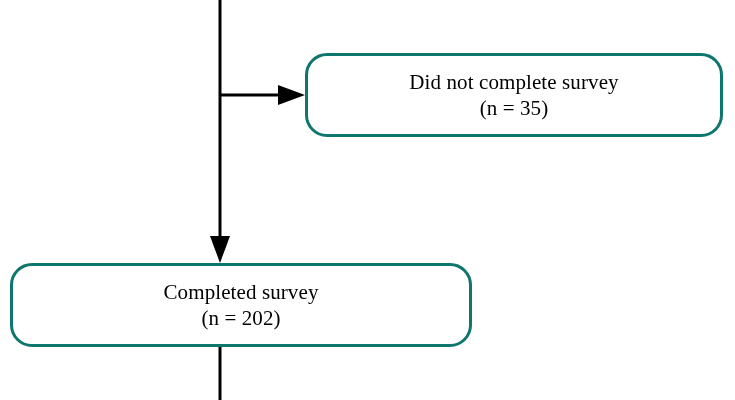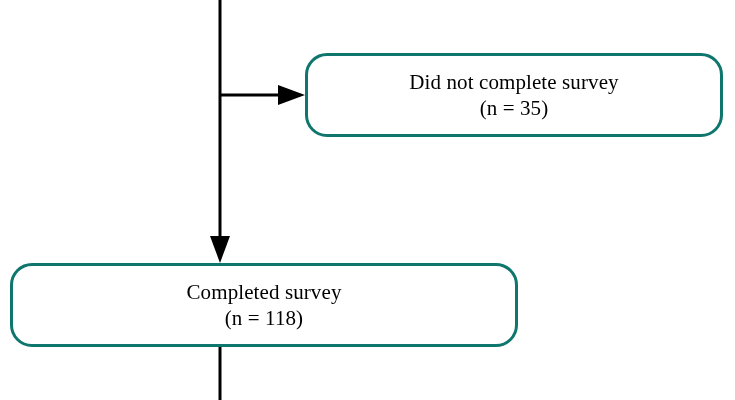--- a/index.html
+++ b/index.html
@@ -39,21 +39,21 @@
   }
   #node-did-not-complete {
     left: 305px;
     top: 53px;
     width: 418px;
     height: 84px;
   }
   #node-completed {
     left: 10px;
     top: 263px;
-    width: 508px;
+    width: 462px;
     height: 84px;
   }
   .node-line {
     font-family: "Liberation Serif", "DejaVu Serif", serif;
     font-size: 21px;
     line-height: 26px;
     color: #000000;
     text-align: center;
     white-space: nowrap;
     letter-spacing: 0.1px;
@@ -77,16 +77,16 @@
     <line x1="220" y1="347" x2="220" y2="400" stroke="#000000" stroke-width="3"></line>
   </svg>
 
   <div class="node-box" id="node-did-not-complete">
     <div class="node-line">Did not complete survey</div>
     <div class="node-line">(n = 35)</div>
   </div>
 
   <div class="node-box" id="node-completed">
     <div class="node-line">Completed survey</div>
-    <div class="node-line">(n = 118)</div>
+    <div class="node-line">(n = 202)</div>
   </div>
 
 </div>
 
 </body></html>

